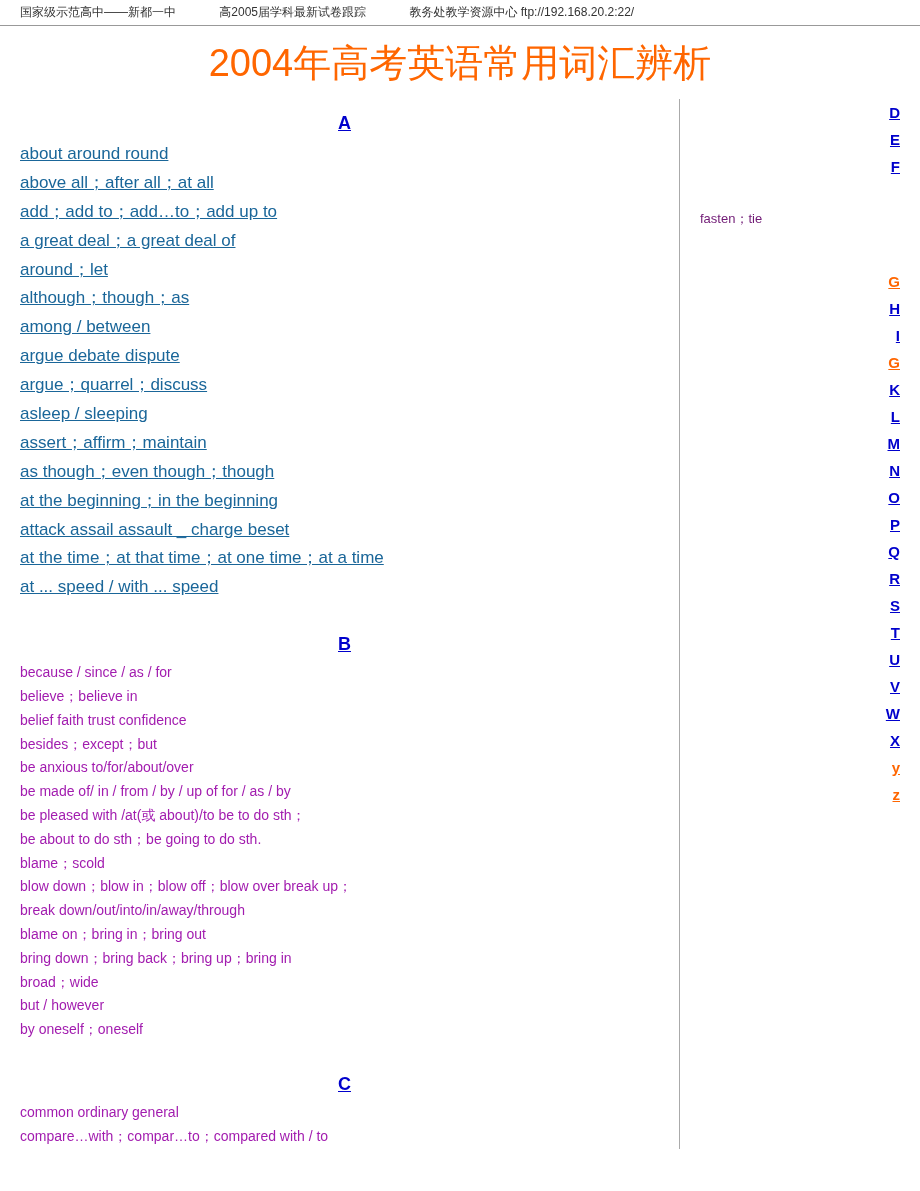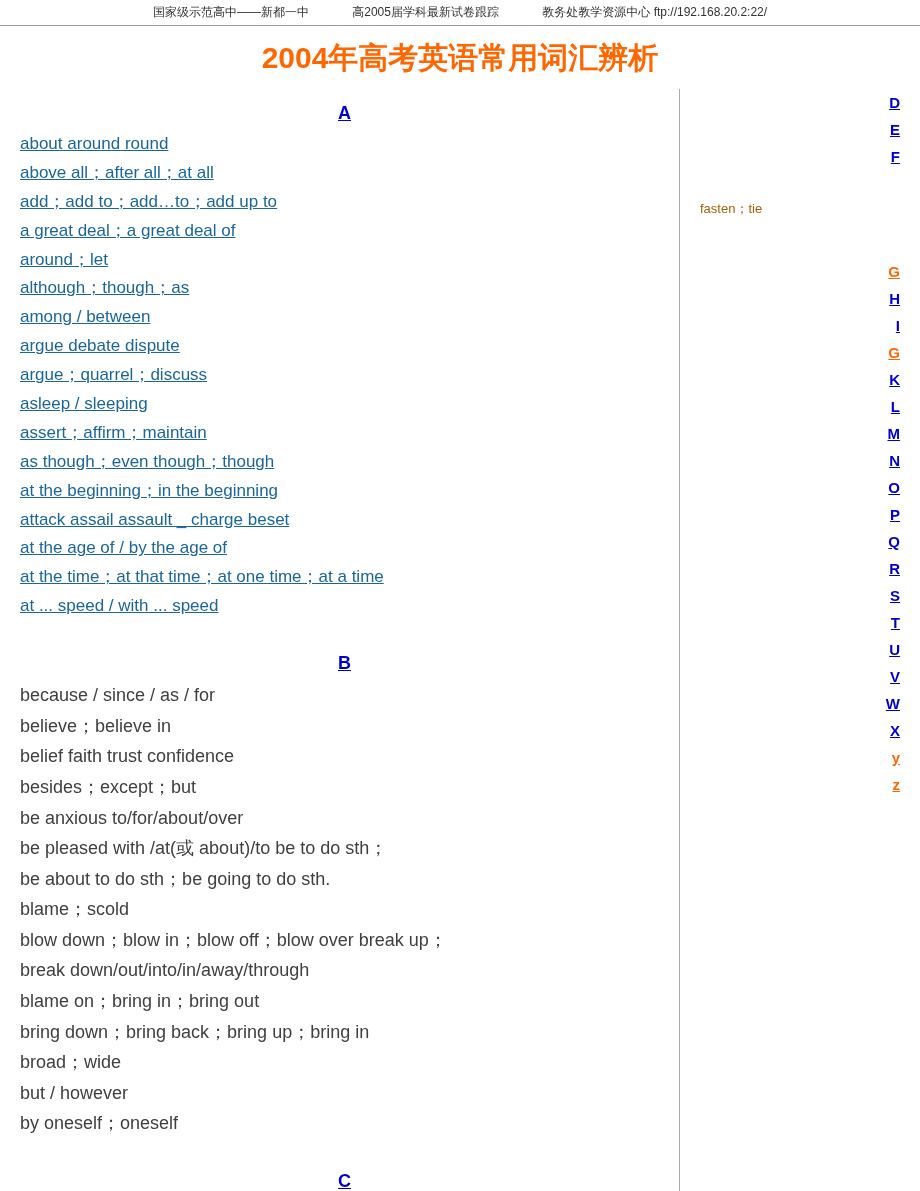--- a/index.html
+++ b/index.html
@@ -5,30 +5,30 @@
     * { margin: 0; padding: 0; box-sizing: border-box; }
     body {
       font-family: Arial, sans-serif;
       background: #fff;
       color: #333;
       width: 920px;
       min-height: 1191px;
     }
     .top-bar {
       border-bottom: 1px solid #999;
-      text-align: center;
+      text-align: left;
       padding: 4px 0;
       font-size: 12px;
       color: #333;
     }
     .top-bar span { margin: 0 20px; }
     .main-title {
       text-align: center;
-      font-size: 30px;
-      font-weight: bold;
+      font-size: 38px;
+      font-weight: normal;
       color: #ff6600;
       padding: 12px 0 10px 0;
     }
     .content-area {
       display: flex;
       flex-direction: row;
       padding: 0 20px;
     }
     .left-column {
       flex: 1;
@@ -48,42 +48,42 @@
       margin: 14px 0 6px 0;
     }
     .entry {
       font-size: 17px;
       color: #1a6699;
       text-decoration: underline;
       line-height: 1.7;
       display: block;
     }
     .entry-plain {
-      font-size: 18px;
-      color: #404040;
+      font-size: 14px;
+      color: #a21caf;
       line-height: 1.7;
       display: block;
     }
     .right-letter-index {
       display: flex;
       flex-direction: column;
       align-items: flex-end;
       padding-top: 0;
     }
     .right-letter-index a {
       font-size: 15px;
       font-weight: bold;
       color: #0000cc;
       text-decoration: underline;
       line-height: 1.8;
     }
     .right-letter-index a.orange { color: #ff6600; }
     .fasten-text {
       font-size: 13px;
-      color: #a16207;
+      color: #701a75;
       margin-top: 30px;
     }
     .section-spacer { height: 18px; }
   </style>
 </head>
 <body>
 
 <div class="top-bar">
   <span>国家级示范高中——新都一中</span>
   <span>高2005届学科最新试卷跟踪</span>
@@ -103,47 +103,48 @@
     <a class="entry">around；let</a>
     <a class="entry">although；though；as</a>
     <a class="entry">among / between</a>
     <a class="entry">argue   debate   dispute</a>
     <a class="entry">argue；quarrel；discuss</a>
     <a class="entry">asleep / sleeping</a>
     <a class="entry">assert；affirm；maintain</a>
     <a class="entry">as though；even though；though</a>
     <a class="entry">at the beginning；in the beginning</a>
     <a class="entry">attack  assail  assault _ charge  beset</a>
-    <a class="entry">at the age of / by the age of</a>
     <a class="entry">at the time；at that time；at one time；at a time</a>
     <a class="entry">at ...   speed  /  with ...  speed</a>
 
     <div class="section-spacer"></div>
 
     <div class="section-letter">B</div>
     <span class="entry-plain">because / since / as / for</span>
     <span class="entry-plain">believe；believe in</span>
     <span class="entry-plain">belief   faith  trust   confidence</span>
     <span class="entry-plain">besides；except；but</span>
     <span class="entry-plain">be anxious to/for/about/over</span>
+    <span class="entry-plain">be made of/ in / from / by / up of for / as / by</span>
     <span class="entry-plain">be pleased with /at(或 about)/to be to do sth；</span>
     <span class="entry-plain">be about to do sth；be going to do sth.</span>
     <span class="entry-plain">blame；scold</span>
     <span class="entry-plain">blow down；blow in；blow off；blow over break up；</span>
     <span class="entry-plain">break down/out/into/in/away/through</span>
     <span class="entry-plain">blame on；bring in；bring out</span>
     <span class="entry-plain">bring down；bring back；bring up；bring in</span>
     <span class="entry-plain">broad；wide</span>
     <span class="entry-plain">but / however</span>
     <span class="entry-plain">by oneself；oneself</span>
 
     <div class="section-spacer"></div>
 
     <div class="section-letter">C</div>
     <span class="entry-plain">common ordinary general</span>
+    <span class="entry-plain">compare…with；compar…to；compared with / to</span>
 
   </div>
 
   <div class="right-column">
     <div class="right-letter-index">
       <a>D</a>
       <a>E</a>
       <a>F</a>
     </div>
 

